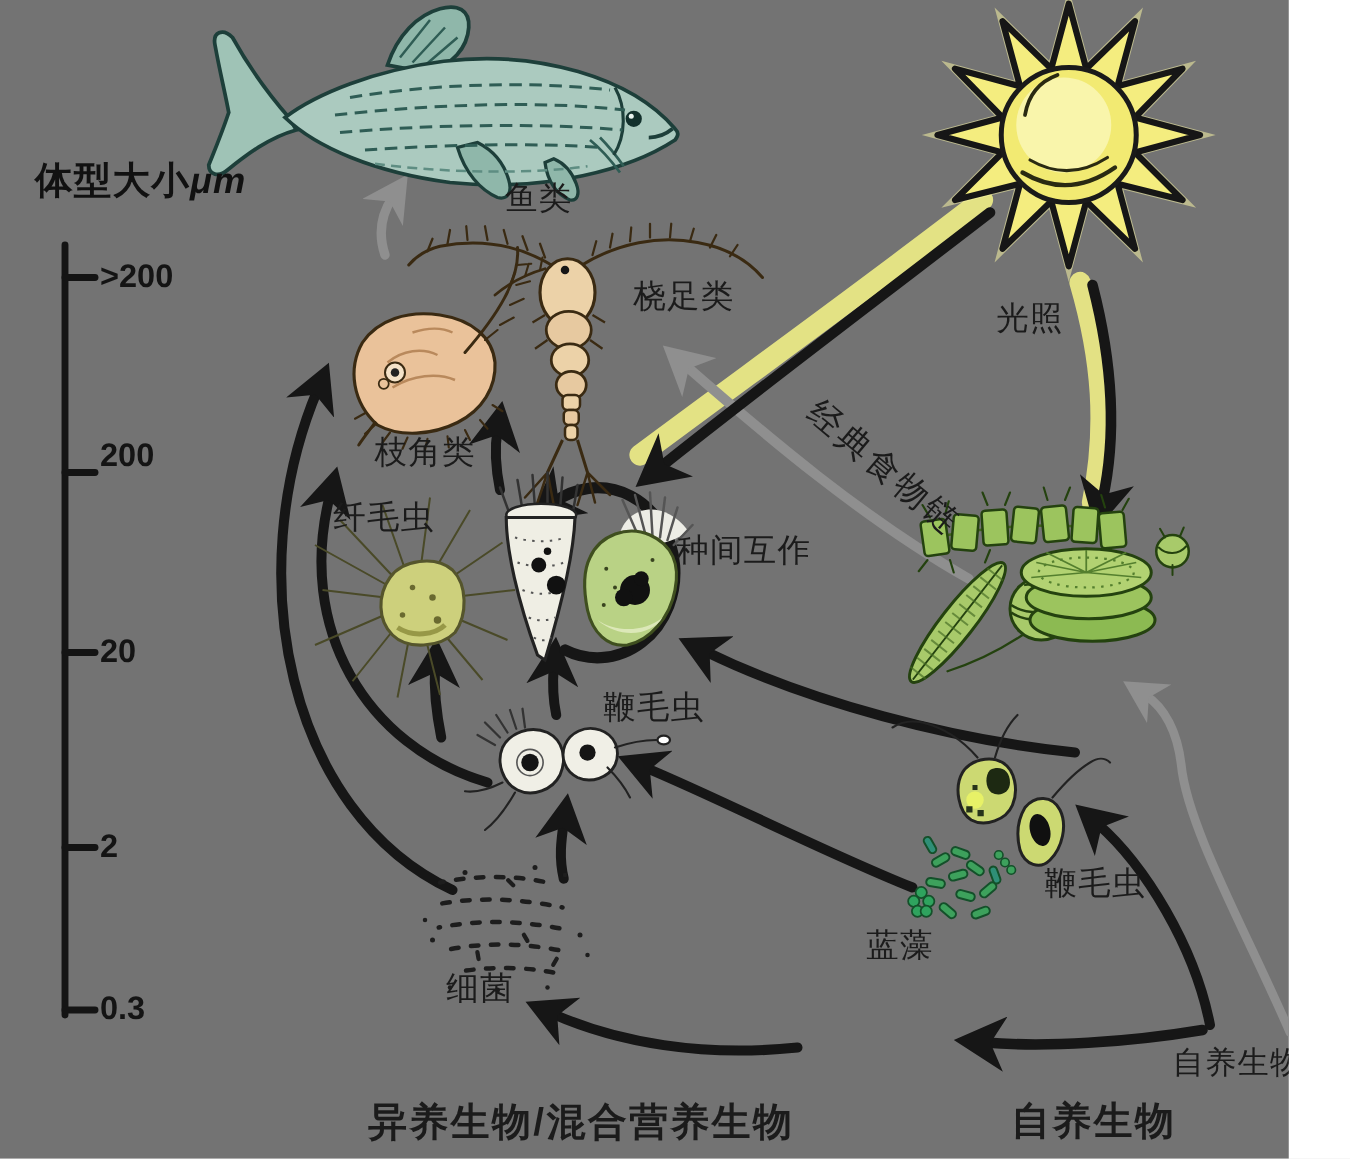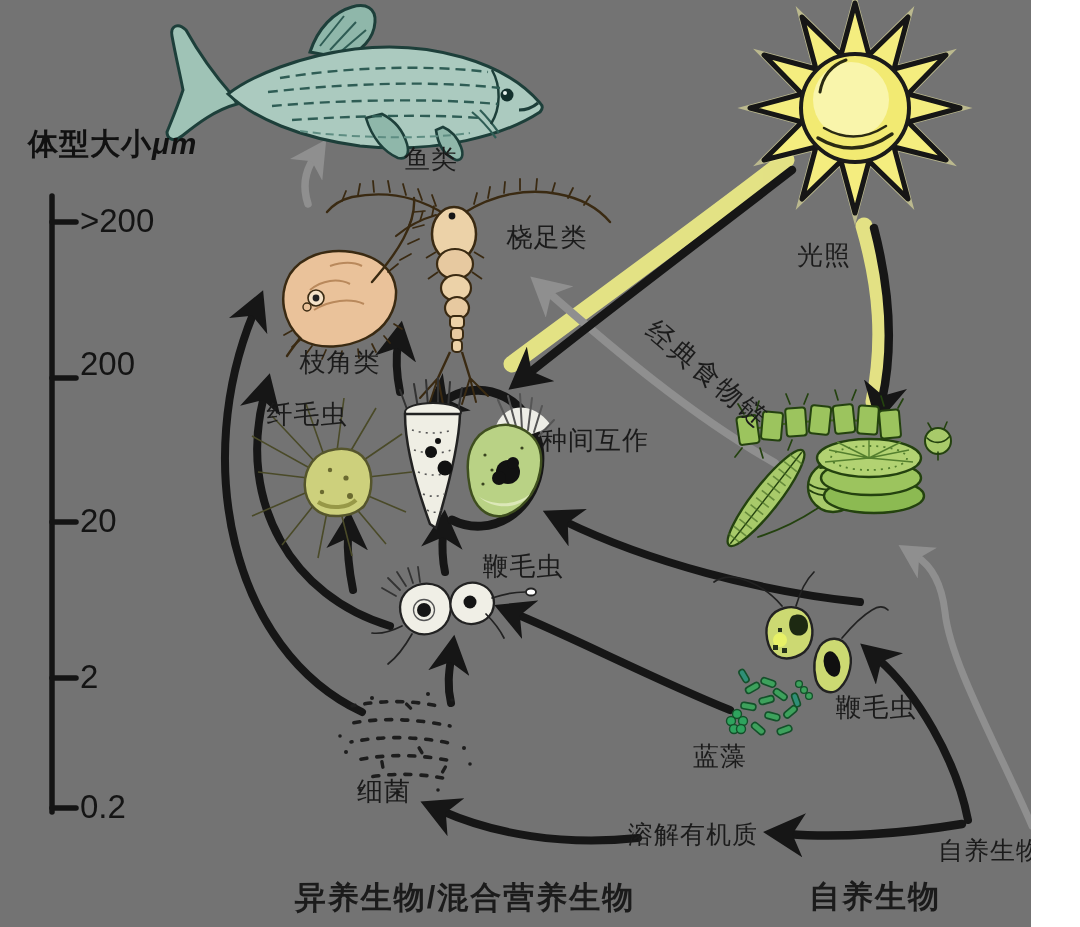--- a/index.html
+++ b/index.html
@@ -6,21 +6,21 @@
   .stage{position:relative;width:1031px;height:927px;background:#737373;overflow:hidden;
          font-family:"Liberation Sans","DejaVu Sans",sans-serif;}
   .stage svg{position:absolute;left:0;top:0;}
   .lbl{position:absolute;transform:translate(-50%,-50%);font-size:26px;font-weight:400;
        color:#1b1b1b;white-space:nowrap;letter-spacing:1px;}
   .lbl.big{font-size:31px;font-weight:600;letter-spacing:2px;}
   .lbl.small{font-size:25px;}
   .axis-title{position:absolute;left:28px;top:124px;font-size:30px;font-weight:700;color:#111;
               white-space:nowrap;letter-spacing:1px;}
   .axis-title .unit{font-style:italic;font-weight:700;font-size:29px;}
-  .tick{position:absolute;left:80px;transform:translateY(-50%);font-size:33px;font-weight:400;color:#141414;}
+  .tick{position:absolute;left:80px;transform:translateY(-50%);font-size:26px;font-weight:700;color:#141414;}
   .rot{position:absolute;left:650px;top:308px;transform:rotate(40deg);transform-origin:0 50%;
        font-size:27px;font-weight:500;color:#1b1b1b;white-space:nowrap;letter-spacing:3px;}
 </style>
 </head>
 <body>
 
 <div class="stage">
 
 <svg width="1080" height="927" viewBox="0 0 1080 927">
   <defs>
@@ -295,31 +295,30 @@
   </g>
 </svg>
 
 <div class="axis-title">
   <span>体型大小</span><span class="unit">μm</span>
 </div>
 <div class="tick" style="top:221px">&gt;200</div>
 <div class="tick" style="top:364px">200</div>
 <div class="tick" style="top:521px">20</div>
 <div class="tick" style="top:677px">2</div>
-<div class="tick" style="top:807px">0.2</div>
+<div class="tick" style="top:807px">0.3</div>
 
 <div class="lbl" style="left:431px;top:159px">鱼类</div>
 <div class="lbl" style="left:824px;top:255px">光照</div>
 <div class="lbl" style="left:547px;top:237px">桡足类</div>
 <div class="lbl" style="left:340px;top:362px">枝角类</div>
 <div class="lbl" style="left:307px;top:414px">纤毛虫</div>
 <div class="lbl" style="left:595px;top:440px">种间互作</div>
 <div class="rot">经典食物链</div>
 <div class="lbl" style="left:523px;top:566px">鞭毛虫</div>
 <div class="lbl" style="left:876px;top:707px">鞭毛虫</div>
 <div class="lbl" style="left:720px;top:756px">蓝藻</div>
 <div class="lbl" style="left:384px;top:791px">细菌</div>
-<div class="lbl small" style="left:693px;top:834px">溶解有机质</div>
 <div class="lbl small" style="left:990px;top:850px">自养生物</div>
 <div class="lbl big" style="left:875px;top:897px">自养生物</div>
 <div class="lbl big" style="left:465px;top:898px">异养生物/混合营养生物</div>
 
 </div>
 
 </body></html>

